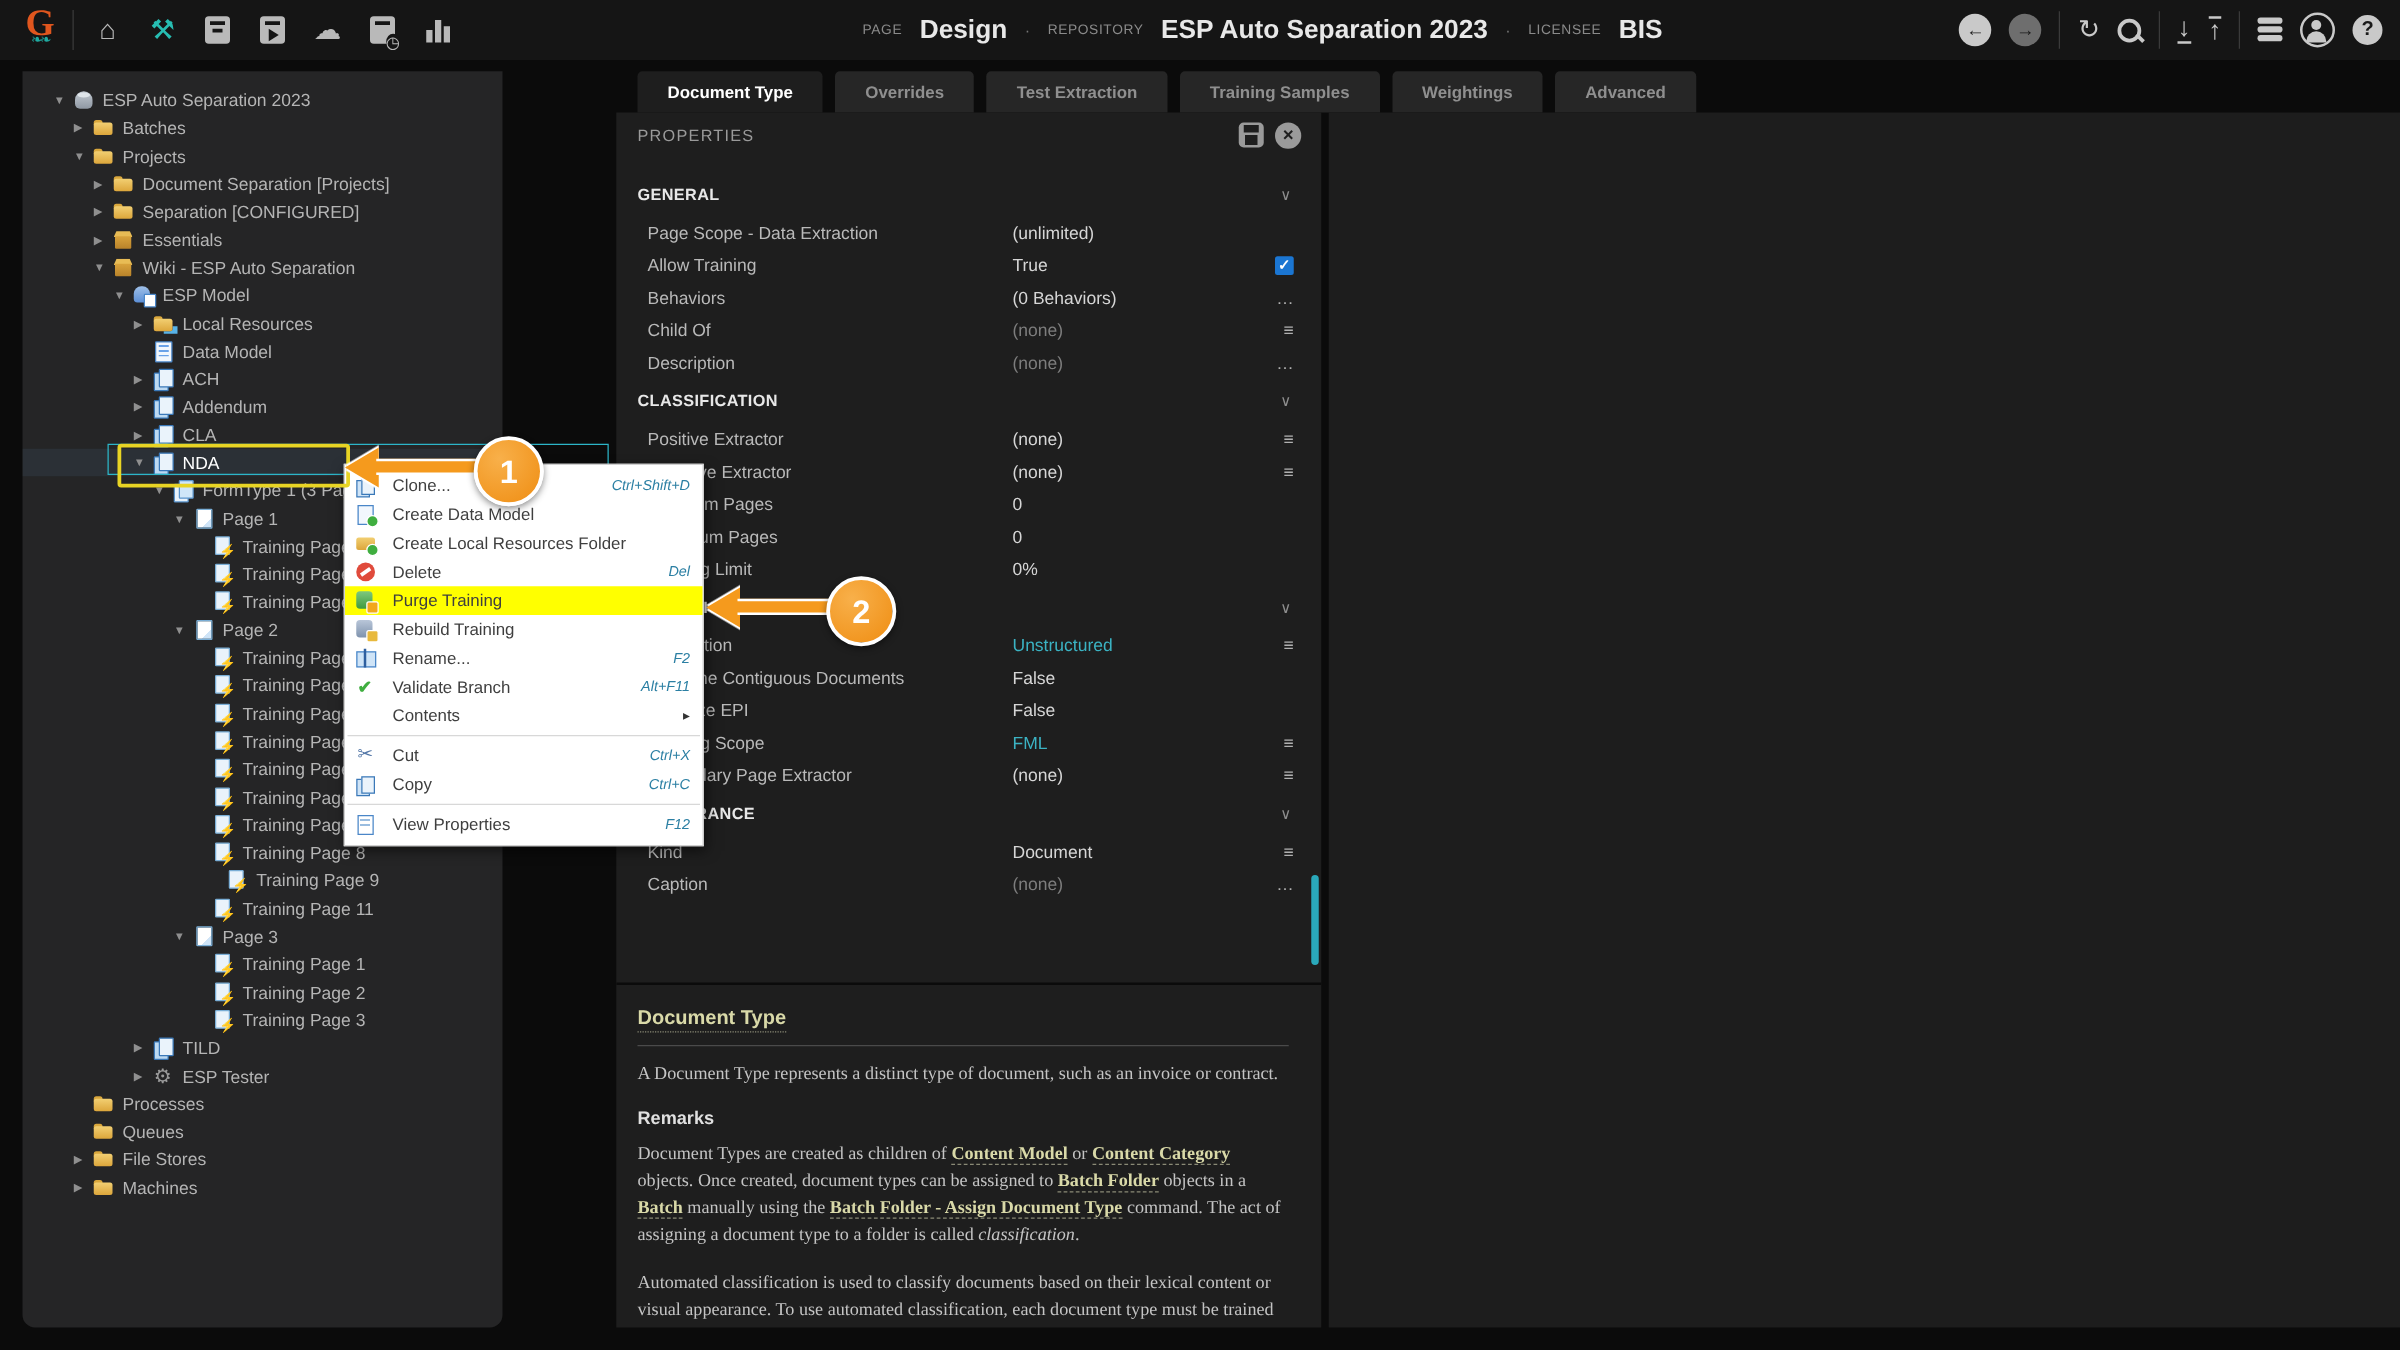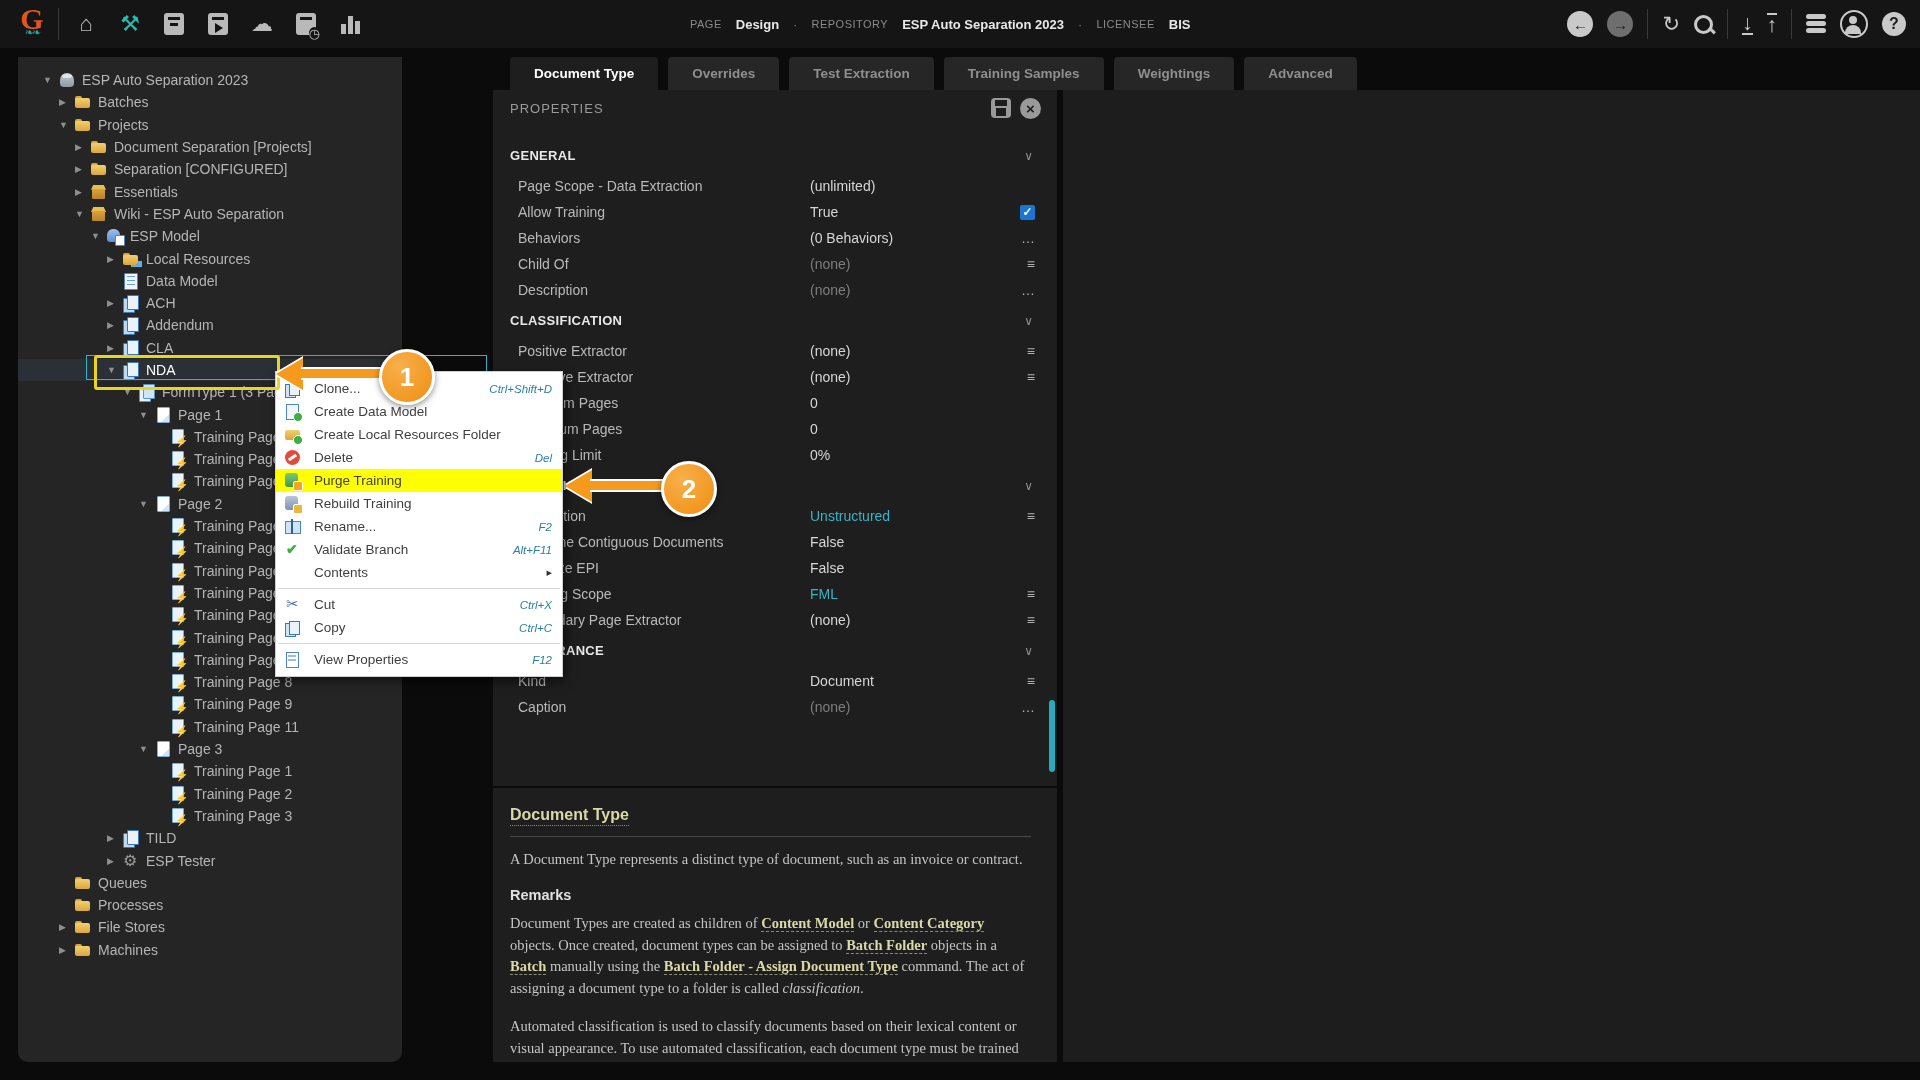--- a/index.html
+++ b/index.html
@@ -17,21 +17,21 @@
   .tb-ic.teal{color:#27bdb2;}
   .boxic{width:20px;height:22px;background:#b9b9b9;border-radius:3px;position:relative;}
   .boxic:before{content:"";position:absolute;left:4px;top:4px;right:4px;height:3px;background:#151515;}
   .boxic.play:after{content:"";position:absolute;left:7px;top:10px;border-left:8px solid #151515;border-top:5px solid transparent;border-bottom:5px solid transparent;}
   .boxic.dash:after{content:"";position:absolute;left:6px;top:10px;right:6px;height:3px;background:#151515;}
   .boxic.clock:after{content:"◷";position:absolute;right:-4px;bottom:-5px;font-size:13px;color:#b9b9b9;background:#151515;border-radius:50%;line-height:13px;}
   .bars{display:flex;align-items:flex-end;gap:2px;height:20px;}
   .bars i{display:block;width:5px;background:#b9b9b9;}
   .tb-center{position:absolute;left:690px;top:0;height:48px;display:flex;align-items:center;gap:14px;white-space:nowrap;}
   .tb-klabel{color:#8a8a8a;font-size:11px;letter-spacing:.5px;}
-  .tb-kval{color:#e8e8e8;font-size:13px;font-weight:bold;}
+  .tb-kval{color:#e8e8e8;font-size:21px;font-weight:bold;}
   .tb-dot{color:#777;font-size:13px;}
   .tb-right{position:absolute;right:14px;top:0;height:48px;display:flex;align-items:center;gap:14px;}
   .nav-circ{width:26px;height:26px;border-radius:50%;background:#c9c9c9;color:#222;display:flex;align-items:center;justify-content:center;font-size:15px;font-weight:bold;cursor:pointer;}
   .nav-circ.dim{background:#6e6e6e;color:#1a1a1a;}
   .nav-glyph{color:#c9c9c9;font-size:21px;cursor:pointer;line-height:20px;}
   .nav-glyph.bar-b{border-bottom:2px solid #c9c9c9;}
   .nav-glyph.bar-t{border-top:2px solid #c9c9c9;}
   .lens{width:13px;height:13px;border:3px solid #c9c9c9;border-radius:50%;position:relative;cursor:pointer;}
   .lens:after{content:"";position:absolute;left:11px;top:11px;width:8px;height:3px;background:#c9c9c9;transform:rotate(45deg);}
   .dbic{width:20px;height:20px;display:flex;flex-direction:column;gap:2px;cursor:pointer;}
@@ -351,21 +351,21 @@
         <div class="trow" style="padding-left: 137px;">
           <span class="exp"></span>
           <span class="ti ti-trainpage"></span>
           <span class="lbl">Training Page 7</span>
         </div>
         <div class="trow" style="padding-left: 137px;">
           <span class="exp"></span>
           <span class="ti ti-trainpage"></span>
           <span class="lbl">Training Page 8</span>
         </div>
-        <div class="trow" style="padding-left: 137px;">
+        <div class="trow" style="padding-left: 137px; margin-left: 11px;">
           <span class="exp"></span>
           <span class="ti ti-trainpage"></span>
           <span class="lbl">Training Page 9</span>
         </div>
         <div class="trow" style="padding-left: 137px;">
           <span class="exp"></span>
           <span class="ti ti-trainpage"></span>
           <span class="lbl">Training Page 11</span>
         </div>
         <div class="trow" style="padding-left: 121px;">
@@ -394,26 +394,26 @@
           <span class="lbl">TILD</span>
         </div>
         <div class="trow" style="padding-left: 89px;">
           <span class="exp">▶</span>
           <span class="ti ti-gear"></span>
           <span class="lbl">ESP Tester</span>
         </div>
         <div class="trow" style="padding-left: 41px;">
           <span class="exp"></span>
           <span class="ti ti-folder"></span>
+          <span class="lbl">Processes</span>
+        </div>
+        <div class="trow" style="padding-left: 41px;">
+          <span class="exp"></span>
+          <span class="ti ti-folder"></span>
           <span class="lbl">Queues</span>
-        </div>
-        <div class="trow" style="padding-left: 41px;">
-          <span class="exp"></span>
-          <span class="ti ti-folder"></span>
-          <span class="lbl">Processes</span>
         </div>
         <div class="trow" style="padding-left: 41px;">
           <span class="exp">▶</span>
           <span class="ti ti-folder"></span>
           <span class="lbl">File Stores</span>
         </div>
         <div class="trow" style="padding-left: 41px;">
           <span class="exp">▶</span>
           <span class="ti ti-folder"></span>
           <span class="lbl">Machines</span>

